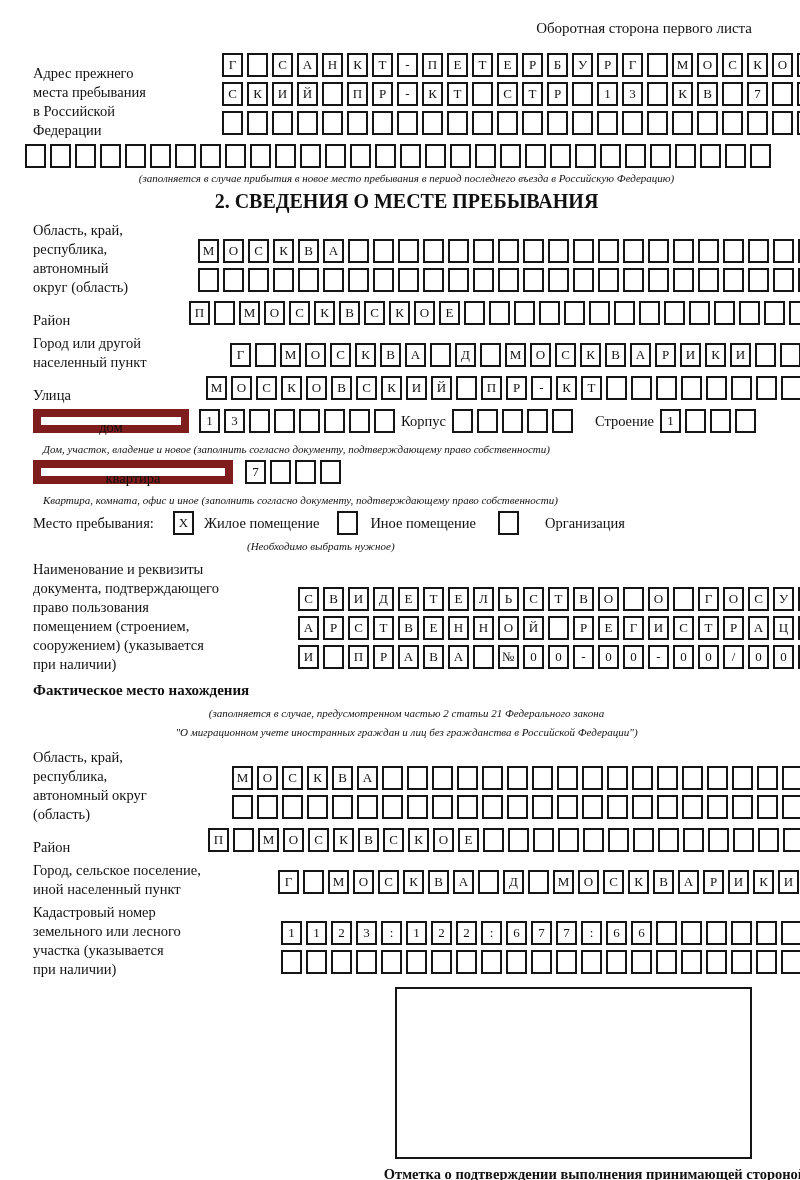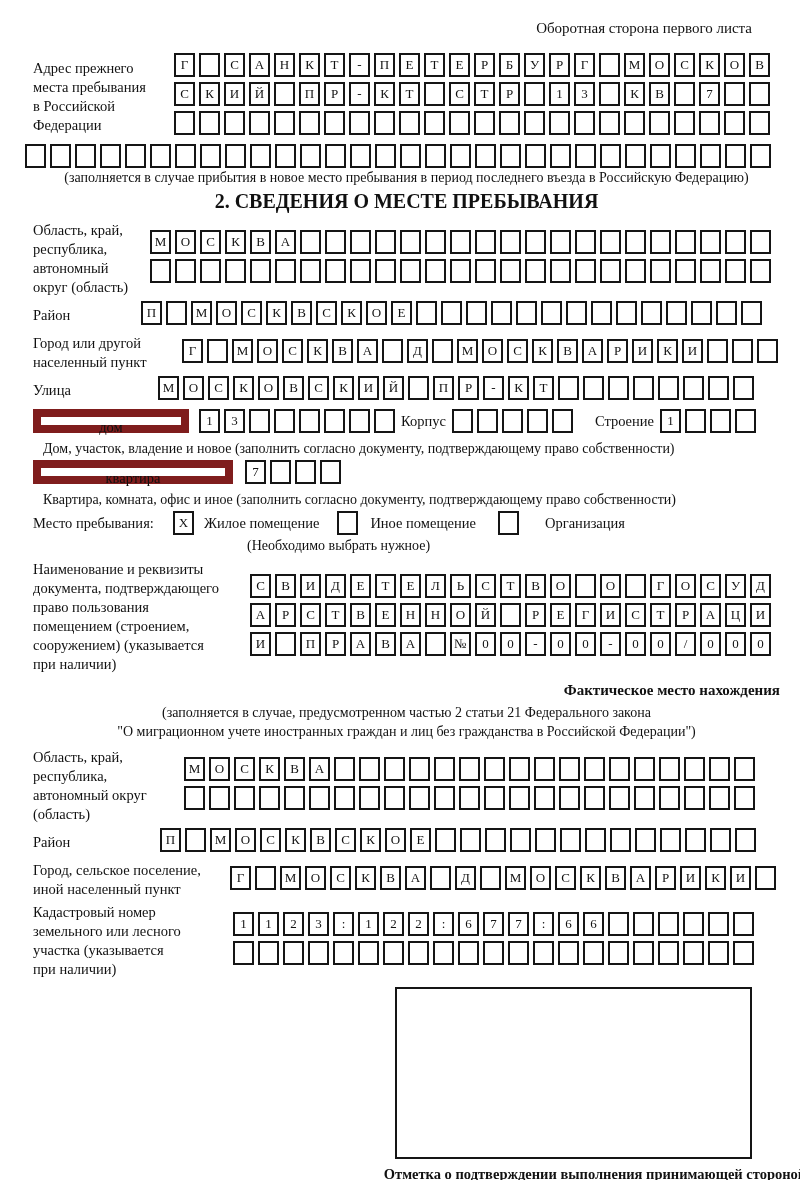--- a/index.html
+++ b/index.html
@@ -1,44 +1,44 @@
 <!DOCTYPE html>
 <html><head>
 <meta charset="utf-8">
 <style>
   html,body{margin:0;padding:0;background:#fff;}
   body{width:800px;height:1180px;overflow:hidden;color:#111;
        font-family:"Liberation Serif","DejaVu Serif",serif;}
   .page{box-sizing:border-box;width:800px;height:1180px;padding:20px 20px 10px 33px;}
   .pre{white-space:pre-line;}
   .top-note{text-align:right;padding-right:28px;font-size:15px;margin-bottom:16px;}
-  .form-row{display:flex;align-items:center;margin-bottom:4px;}
+  .form-row{display:flex;align-items:flex-end;margin-bottom:4px;gap:48px;}
   .row-label{font-size:14.5px;line-height:19px;flex:0 0 auto;}
   .cells-row{margin-bottom:5px;white-space:nowrap;line-height:0;}
   .cell{display:inline-block;width:17px;height:20px;border:2px solid #151515;
         margin-right:4px;text-align:center;font-size:13px;line-height:20px;
         vertical-align:top;font-family:"Liberation Serif",serif;}
-  .note{font-size:14px;line-height:16px;margin-bottom:3px;}
+  .note{font-size:11px;line-height:16px;margin-bottom:3px;font-style:italic;}
   .center{text-align:center;}
   .sec-title{text-align:center;font-weight:bold;font-size:20px;margin:4px 0 8px 0;}
   
   .w-addr{width:141px;} .w-obl1{width:117px;} .w-raion1{width:108px;}
   .w-gorod1{width:149px;} .w-ulitsa{width:125px;} .w-doc{width:217px;}
   .w-obl2{width:151px;} .w-raion2{width:127px;} .w-gorod2{width:197px;}
   .w-kad{width:200px;}
   .full-row{margin-left:-8px;margin-bottom:2px;}
   .labelbox{box-sizing:border-box;height:24px;border:8px solid #7f1d1d;
             text-align:center;font-size:14.5px;line-height:20px;flex:0 0 auto;}
   .dom-box{width:156px;margin-right:10px;}
   .kv-box{width:200px;margin-right:12px;}
   .inline-lbl{font-size:14.5px;line-height:24px;flex:0 0 auto;}
   .house-row,.apt-row,.stay-row{display:flex;align-items:flex-start;margin-bottom:3px;}
   .stay-row .cell{margin-right:0;}
   .stay-note{margin-left:214px;margin-bottom:6px;}
-  .fact-title{text-align:right;font-weight:bold;font-size:15px;margin:8px 0 6px 0;}
+  .fact-title{text-align:left;font-weight:bold;font-size:15px;margin:8px 0 6px 0;}
   .confirm-box{box-sizing:border-box;width:357px;height:172px;border:2px solid #151515;
                margin-left:362px;margin-top:8px;}
   .confirm-caption{width:432px;margin-left:346px;margin-top:6px;text-align:center;
                    font-weight:bold;font-size:14.5px;line-height:19px;}
 </style>
 </head>
 <body>
 
 <div class="page">
 

